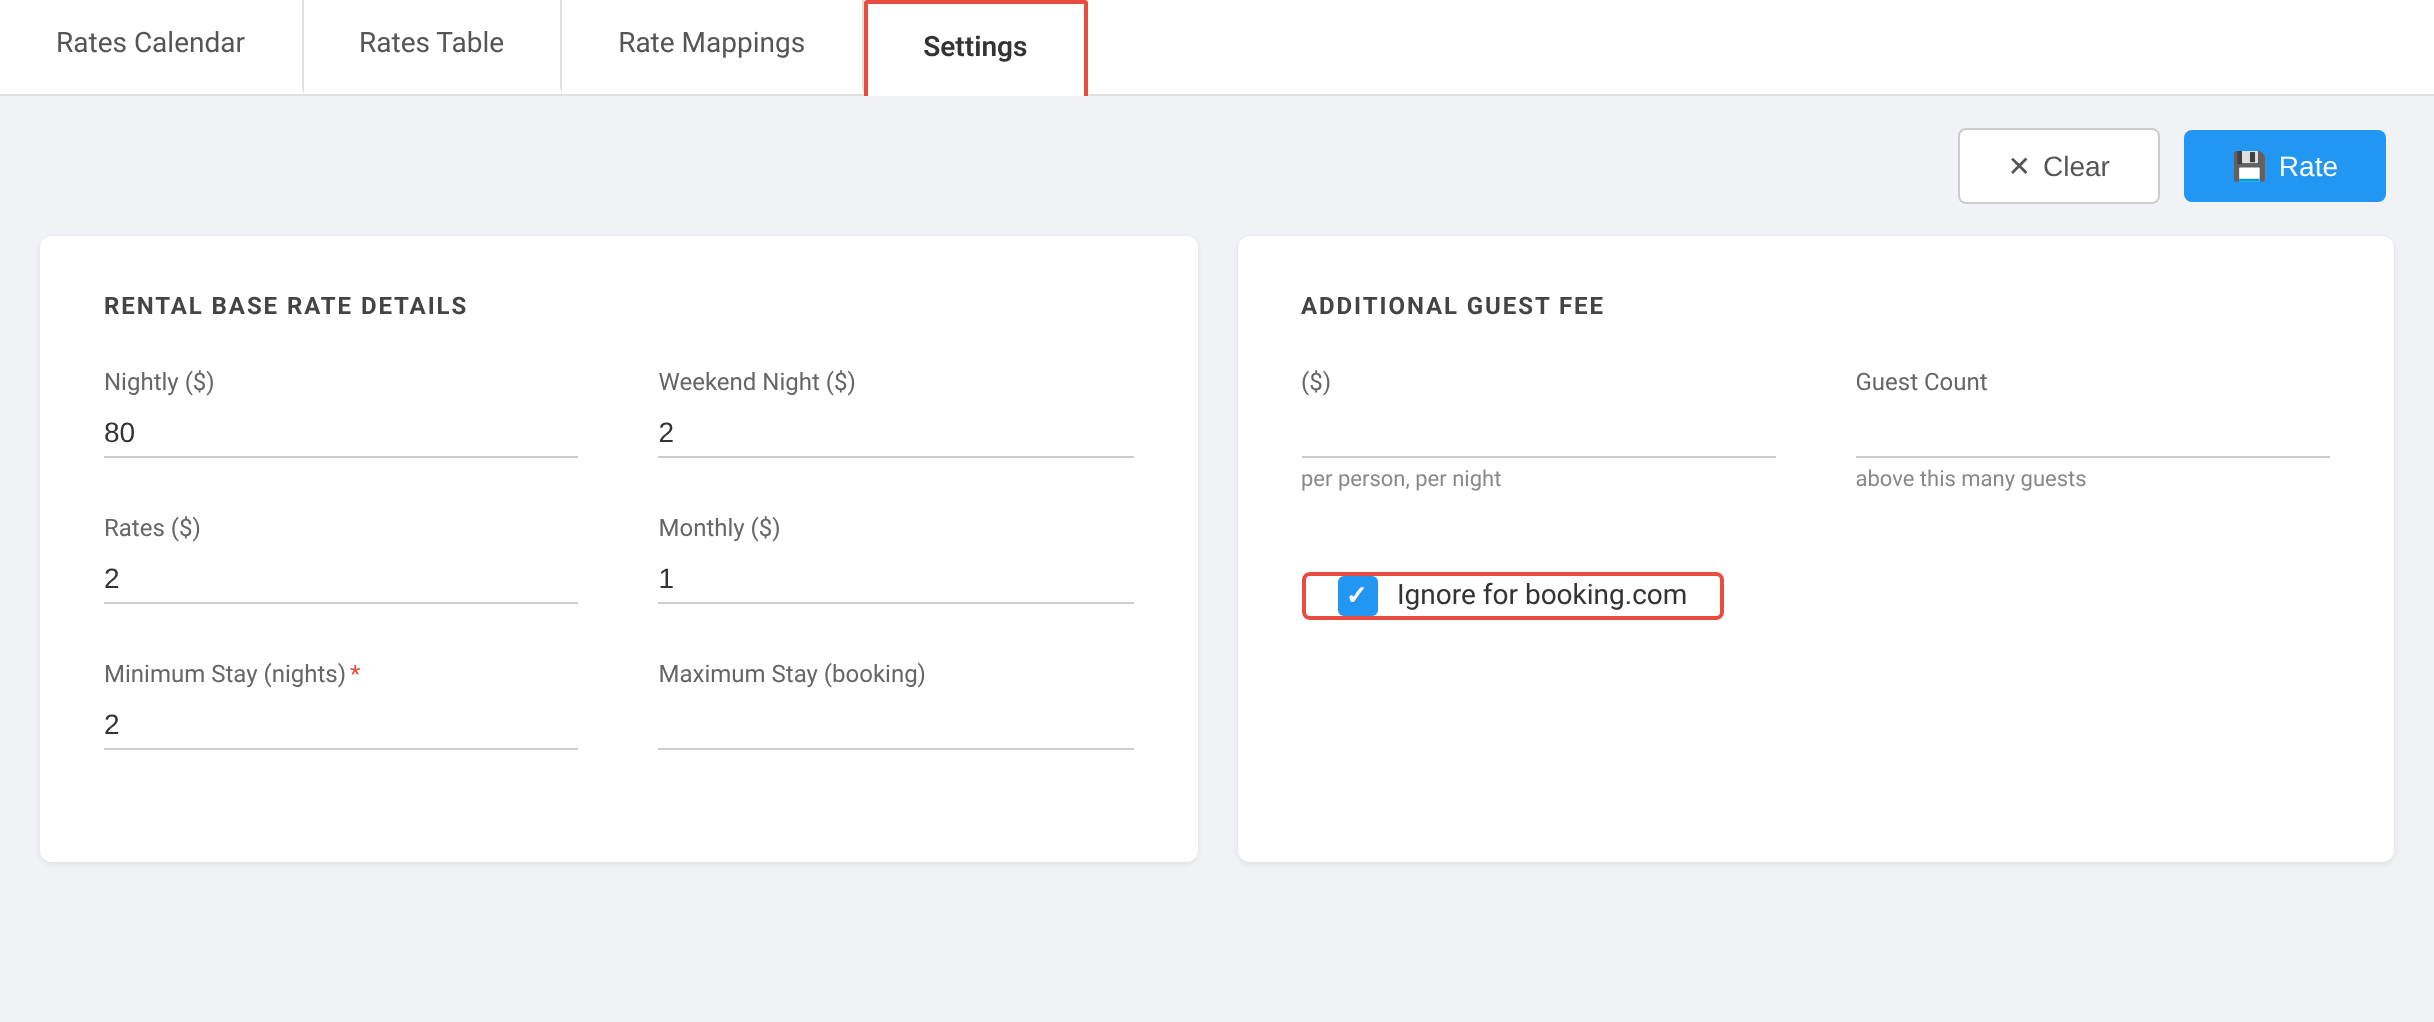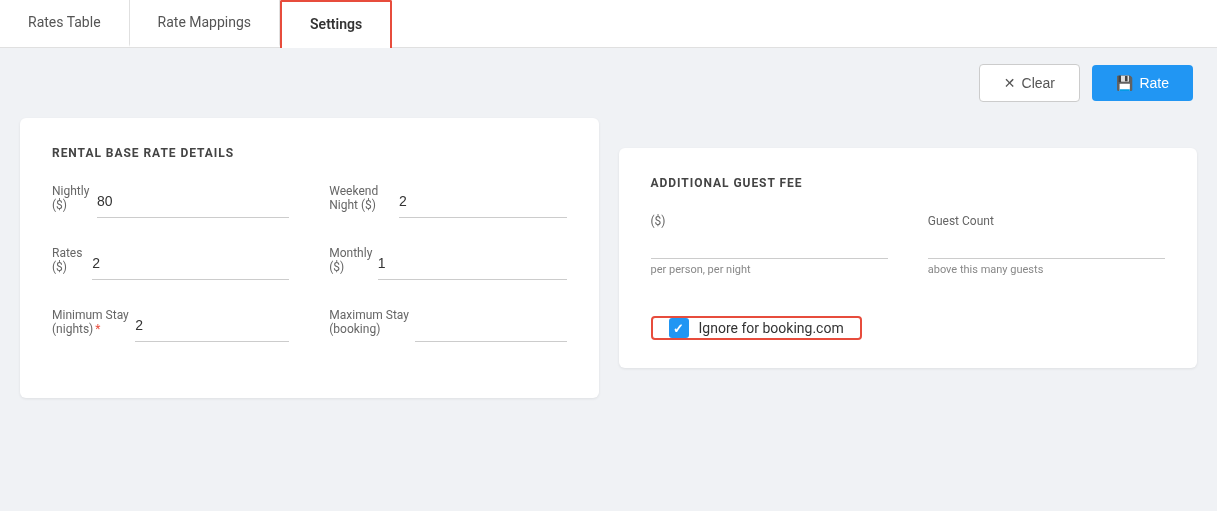--- a/index.html
+++ b/index.html
@@ -71,21 +71,20 @@
       font-size: 14px;
       color: #fff;
       font-weight: 500;
     }
 
     
     .main-content {
       display: flex;
       gap: 20px;
       padding: 0 20px 20px 20px;
-      align-items: center;
     }
 
     
     .card {
       background: #fff;
       border-radius: 6px;
       padding: 28px 32px;
       box-shadow: 0 1px 3px rgba(0,0,0,0.08);
     }
     .card-left {
@@ -106,21 +105,21 @@
 
     
     .form-row {
       display: flex;
       gap: 40px;
       margin-bottom: 28px;
     }
     .form-field {
       flex: 1;
       display: flex;
-      flex-direction: row;
+      flex-direction: column;
     }
     .form-field label {
       font-size: 12px;
       color: #666;
       margin-bottom: 6px;
     }
     .form-field label .required {
       color: #e74c3c;
       margin-left: 2px;
     }
@@ -197,20 +196,21 @@
     }
     .checkbox-label {
       font-size: 14px;
       color: #333;
     }
   </style>
 </head>
 <body>
 
 <div class="tab-bar">
+  <div class="tab">Rates Calendar</div>
   <div class="tab">Rates Table</div>
   <div class="tab">Rate Mappings</div>
   <div class="tab active">Settings</div>
 </div>
 
 <div class="toolbar">
   <button class="btn-clear">
     <span>✕</span>
     <span>Clear</span>
   </button>

